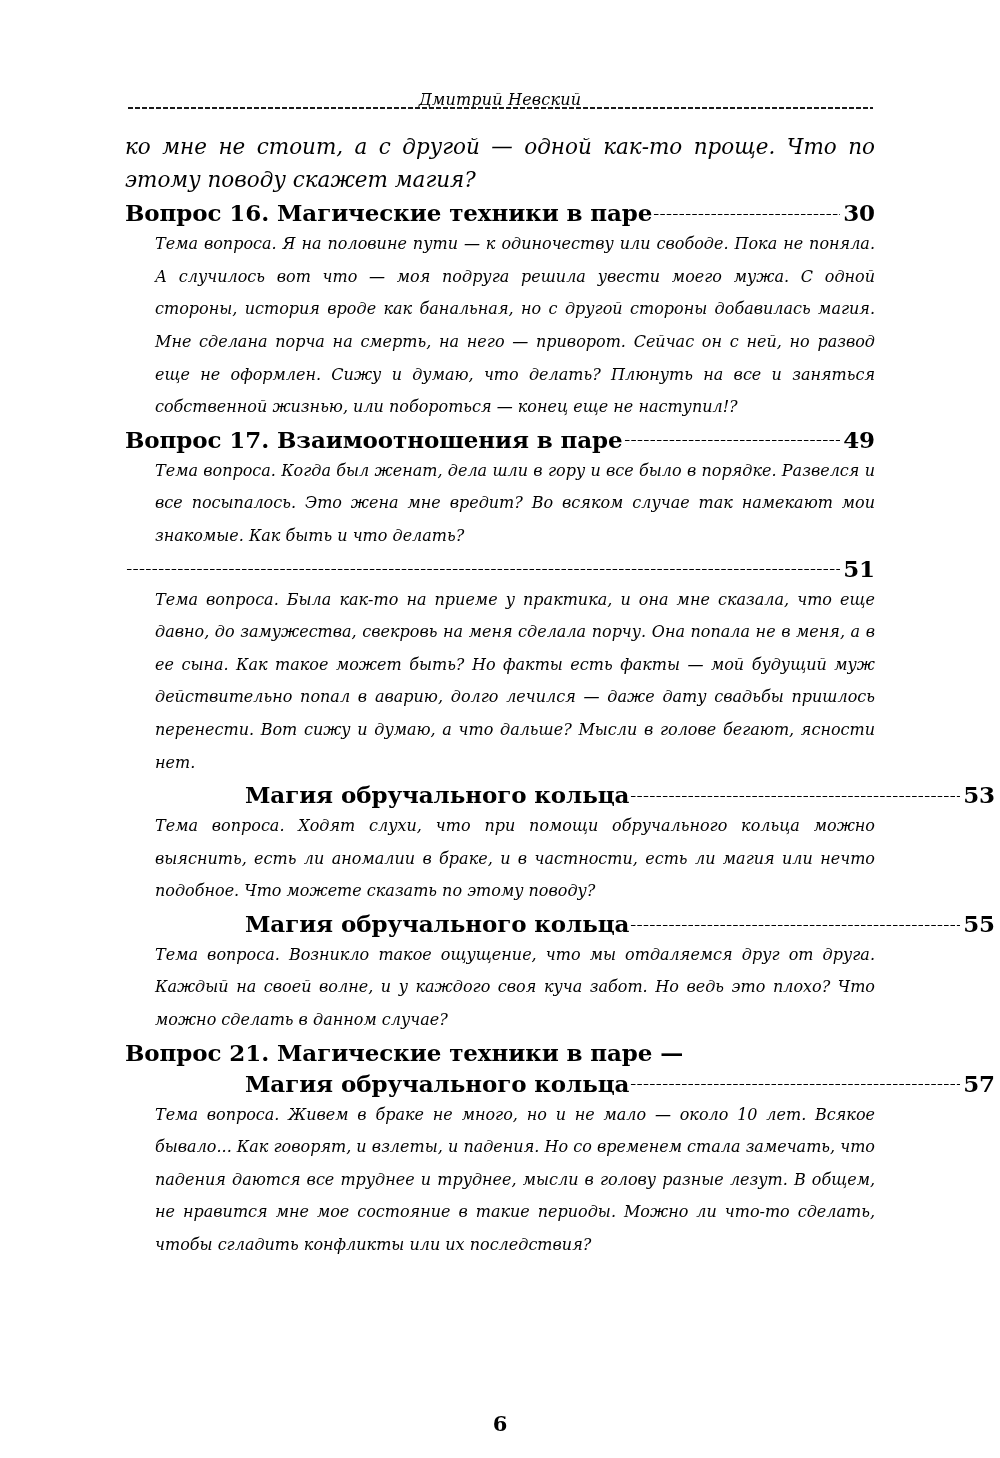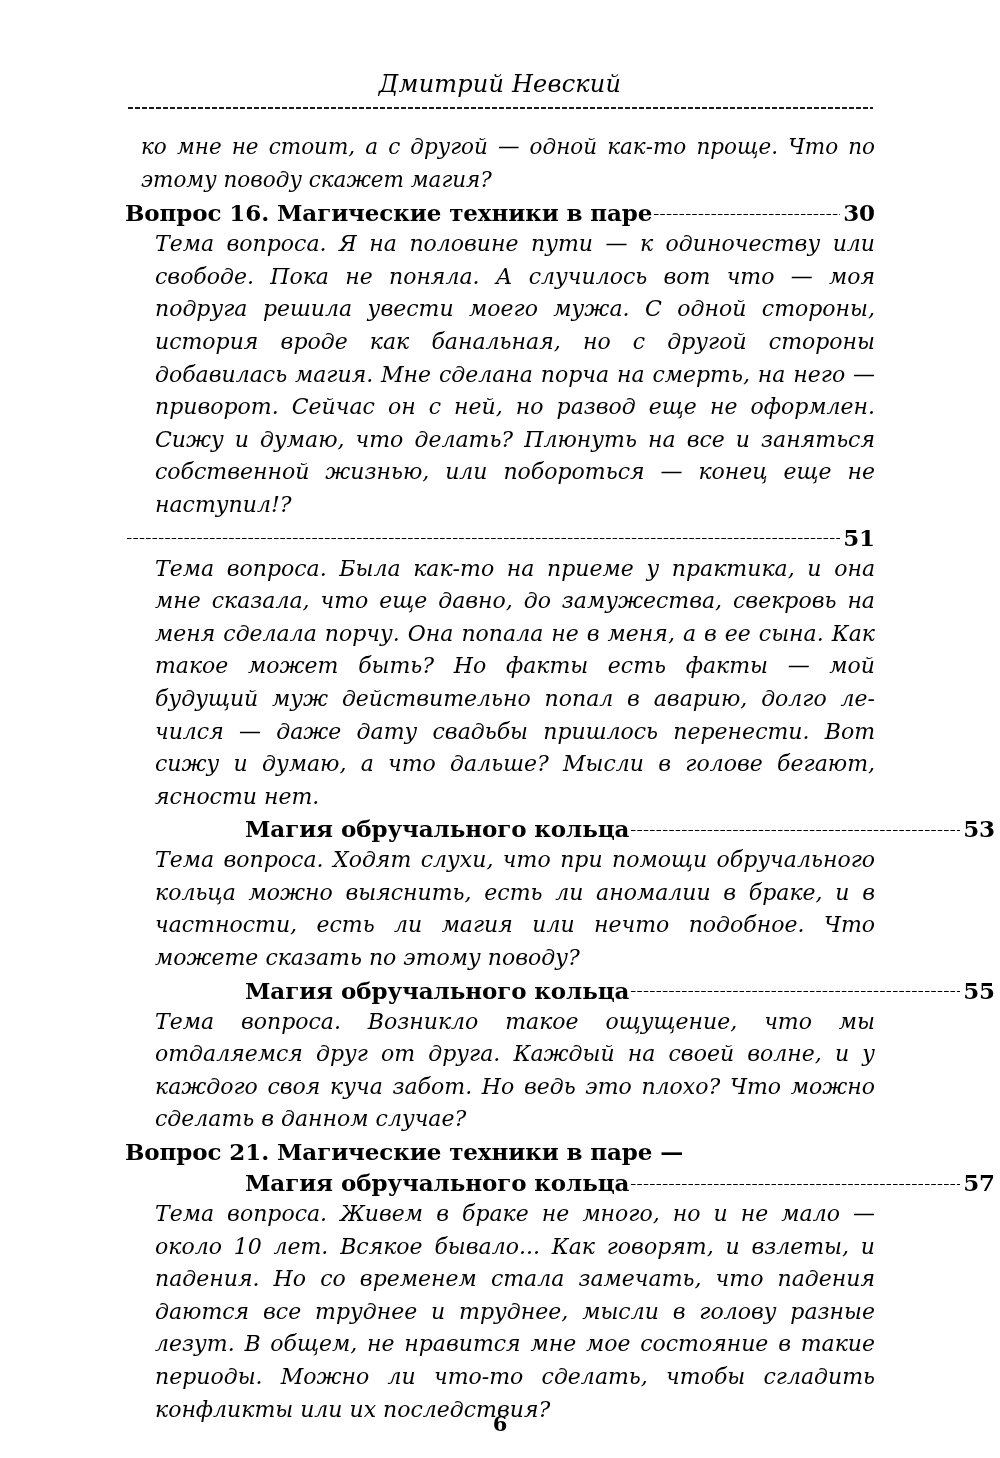--- a/index.html
+++ b/index.html
@@ -15,26 +15,26 @@
     margin: 0 auto;
     background: #ffffff;
     color: #000000;
     font-family: "DejaVu Serif", "Liberation Serif", serif;
     overflow: hidden;
   }
 
   
   .running-head {
     position: absolute;
-    top: 72px;
+    top: 92px;
     left: 125px;
     width: 750px;
     text-align: center;
     font-style: italic;
-    font-size: 24px;
+    font-size: 16px;
     letter-spacing: 0.2px;
     line-height: 1;
     white-space: nowrap;
   }
   .head-rule {
     position: absolute;
     top: 106px;
     left: 127px;
     width: 746px;
     height: 4px;
@@ -51,21 +51,21 @@
     left: 125px;
     width: 750px;
   }
 
   
   .runon {
     font-style: italic;
     font-size: 21.5px;
     line-height: 32.6px;
     text-align: justify;
-    margin: 0 0 1px 16px;
+    margin: 0 0 1px 0;
     text-indent: 0;
     hyphens: manual;
   }
 
   
   .entry { margin: 0; }
 
   .entry-head {
     font-weight: bold;
     font-size: 23px;
@@ -97,21 +97,21 @@
   }
   .entry-head .page-no {
     flex: 0 0 auto;
     padding-left: 2px;
   }
   
   .entry-head.noleader { display: block; }
 
   .entry-desc {
     font-style: italic;
-    font-size: 22px;
+    font-size: 16px;
     line-height: 32.6px;
     text-align: justify;
     margin: 0;
     padding-left: 30px;
     hyphens: manual;
   }
   .entry-desc:last-line { text-align: left; }
 
   
   .folio {
@@ -141,20 +141,26 @@
     <div class="entry">
       <div class="entry-head">
         <span class="htext">Вопрос 16. Магические техники в паре</span>
         <span class="leader"></span>
         <span class="page-no">30</span>
       </div>
       <p class="entry-desc">Тема вопроса. Я на половине пути — к одиночеству или свободе. Пока не поняла. А случилось вот что — моя подруга решила увести моего мужа. С одной стороны, история вроде как банальная, но с другой сто­роны добавилась магия. Мне сделана порча на смерть, на него — при­ворот. Сейчас он с ней, но развод еще не оформлен. Сижу и думаю, что делать? Плюнуть на все и заняться собственной жизнью, или побо­роться — конец еще не наступил!?</p>
     </div>
 
     <div class="entry">
+      <div class="entry-head">
+        <span class="htext">Вопрос 17. Взаимоотношения в паре</span>
+        <span class="leader"></span>
+        <span class="page-no">49</span>
+      </div>
+      <p class="entry-desc">Тема вопроса.  Когда был женат, дела шли в гору и все было в порядке. Развелся и все посыпалось. Это жена мне вредит? Во всяком случае так намекают мои знакомые. Как быть и что делать?</p>
     </div>
 
     <div class="entry">
       <div class="entry-head">
         <span class="leader"></span>
         <span class="page-no">51</span>
       </div>
       <p class="entry-desc">Тема вопроса. Была как-то на приеме у практика, и она мне сказала, что еще давно, до замужества, свекровь на меня сделала порчу. Она попала не в меня, а в ее сына. Как такое может быть? Но факты есть факты — мой будущий муж действительно попал в аварию, долго ле­чился — даже дату свадьбы пришлось перенести. Вот сижу и думаю, а что дальше? Мысли в голове бегают, ясности нет.</p>
     </div>
 

